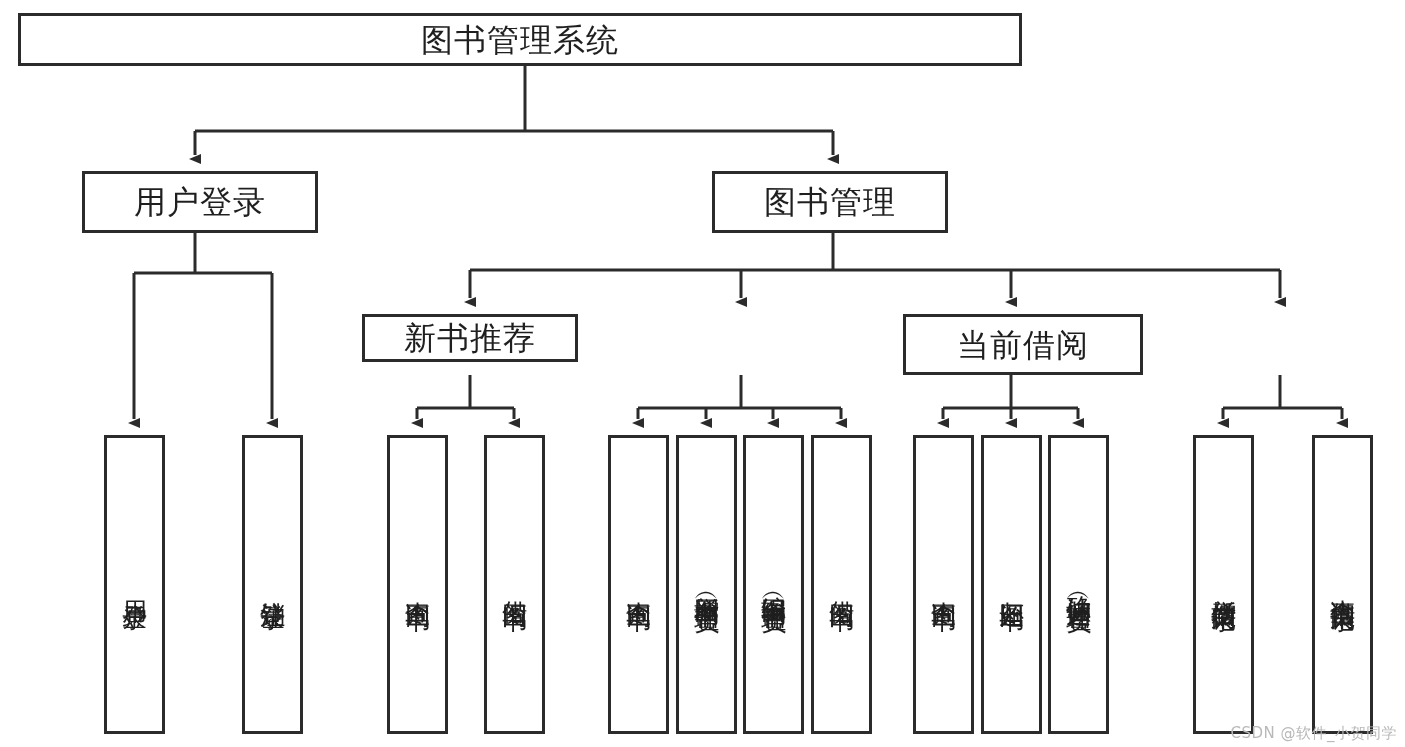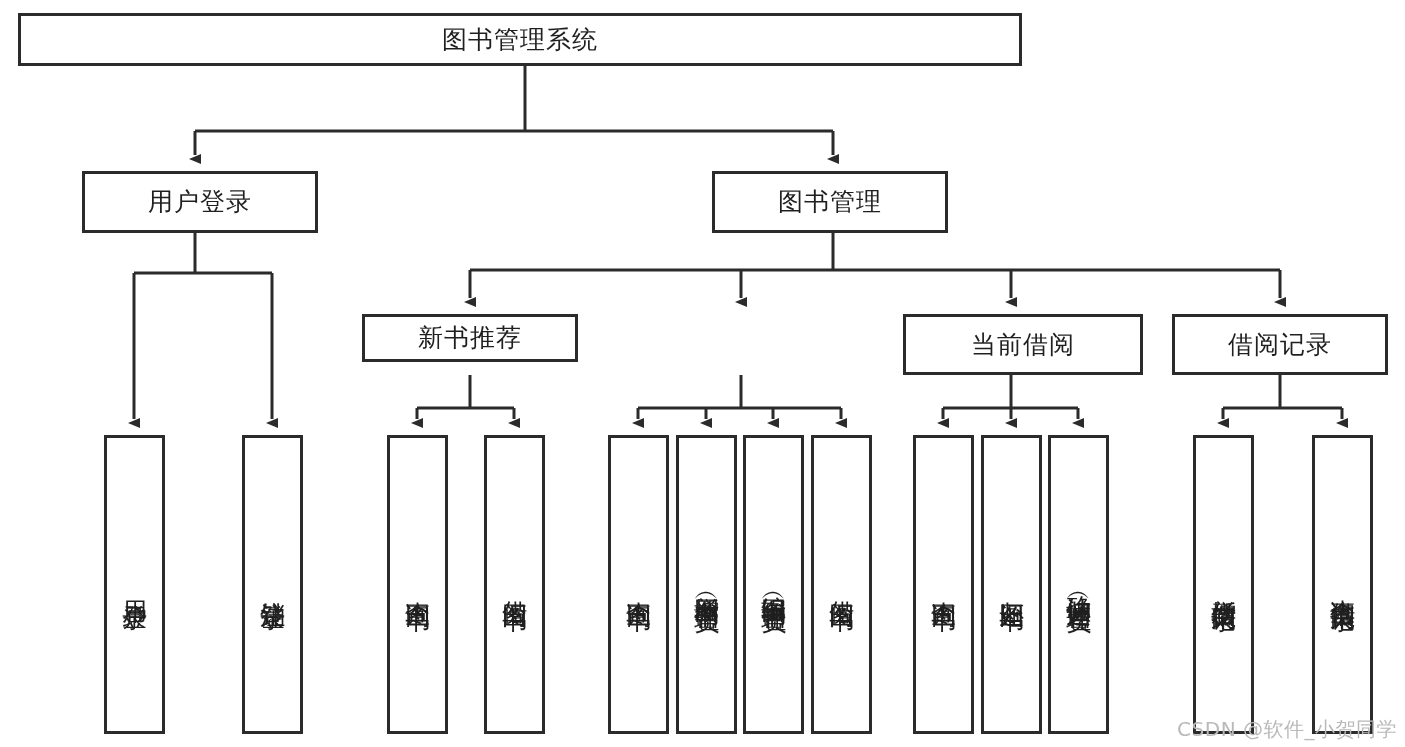--- a/index.html
+++ b/index.html
@@ -20,21 +20,21 @@
     position: absolute;
     box-sizing: border-box;
     border: 3px solid #2b2b2b;
     background: #ffffff;
     display: flex;
     align-items: center;
     justify-content: center;
     color: #1f1f1f;
   }
   .node.horiz {
-    font-size: 25px;
+    font-size: 32px;
     letter-spacing: 1px;
     line-height: 1.25;
   }
   .node.vert {
     writing-mode: vertical-rl;
     text-orientation: upright;
     font-size: 25px;
     line-height: 1.18;
     letter-spacing: 2px;
     padding: 6px 0;
@@ -48,21 +48,21 @@
     left: 0;
     top: 0;
     width: 1405px;
     height: 747px;
     pointer-events: none;
   }
   .watermark {
     position: absolute;
     right: 8px;
     bottom: 4px;
-    font-size: 20px;
+    font-size: 15px;
     color: #b9b9b9;
     font-family: "DejaVu Sans", "Liberation Sans", sans-serif;
     letter-spacing: 0.5px;
     white-space: nowrap;
   }
 </style>
 </head>
 <body>
 
 <div id="canvas">
@@ -122,21 +122,20 @@
     </g>
   </svg>
 
   <div class="node horiz root" id="node-root" style="left: 18px; top: 13px; width: 1004px; height: 53px;">图书管理系统</div>
 
   <div class="node horiz" id="l2-0" style="left: 82px; top: 171px; width: 236px; height: 62px;">用户登录</div>
   <div class="node horiz" id="l2-1" style="left: 712px; top: 171px; width: 236px; height: 62px;">图书管理</div>
 
   <div class="node horiz" id="l3-0" style="left: 362px; top: 314px; width: 216px; height: 48px;">新书推荐</div>
   <div class="node horiz" id="l3-2" style="left: 903px; top: 314px; width: 240px; height: 61px;">当前借阅</div>
-  <div class="node horiz" id="l3-3" style="left: 1172px; top: 314px; width: 216px; height: 61px;">借阅记录</div>
 
   <div class="node vert" id="lf-0" style="left: 104px; top: 435px; width: 61px; height: 299px;">用户登录</div>
   <div class="node vert" id="lf-1" style="left: 242px; top: 435px; width: 61px; height: 299px;">注销登录</div>
   <div class="node vert" id="lf-2" style="left: 387px; top: 435px; width: 61px; height: 299px;">查询图书</div>
   <div class="node vert" id="lf-3" style="left: 484px; top: 435px; width: 61px; height: 299px;">借阅图书</div>
   <div class="node vert" id="lf-4" style="left: 608px; top: 435px; width: 61px; height: 299px;">查询图书</div>
   <div class="node vert" id="lf-5" style="left: 676px; top: 435px; width: 61px; height: 299px;">新增图书（管理员）</div>
   <div class="node vert" id="lf-6" style="left: 743px; top: 435px; width: 61px; height: 299px;">编辑图书（管理员）</div>
   <div class="node vert" id="lf-7" style="left: 811px; top: 435px; width: 61px; height: 299px;">借阅图书</div>
   <div class="node vert" id="lf-8" style="left: 913px; top: 435px; width: 61px; height: 299px;">查询图书</div>

